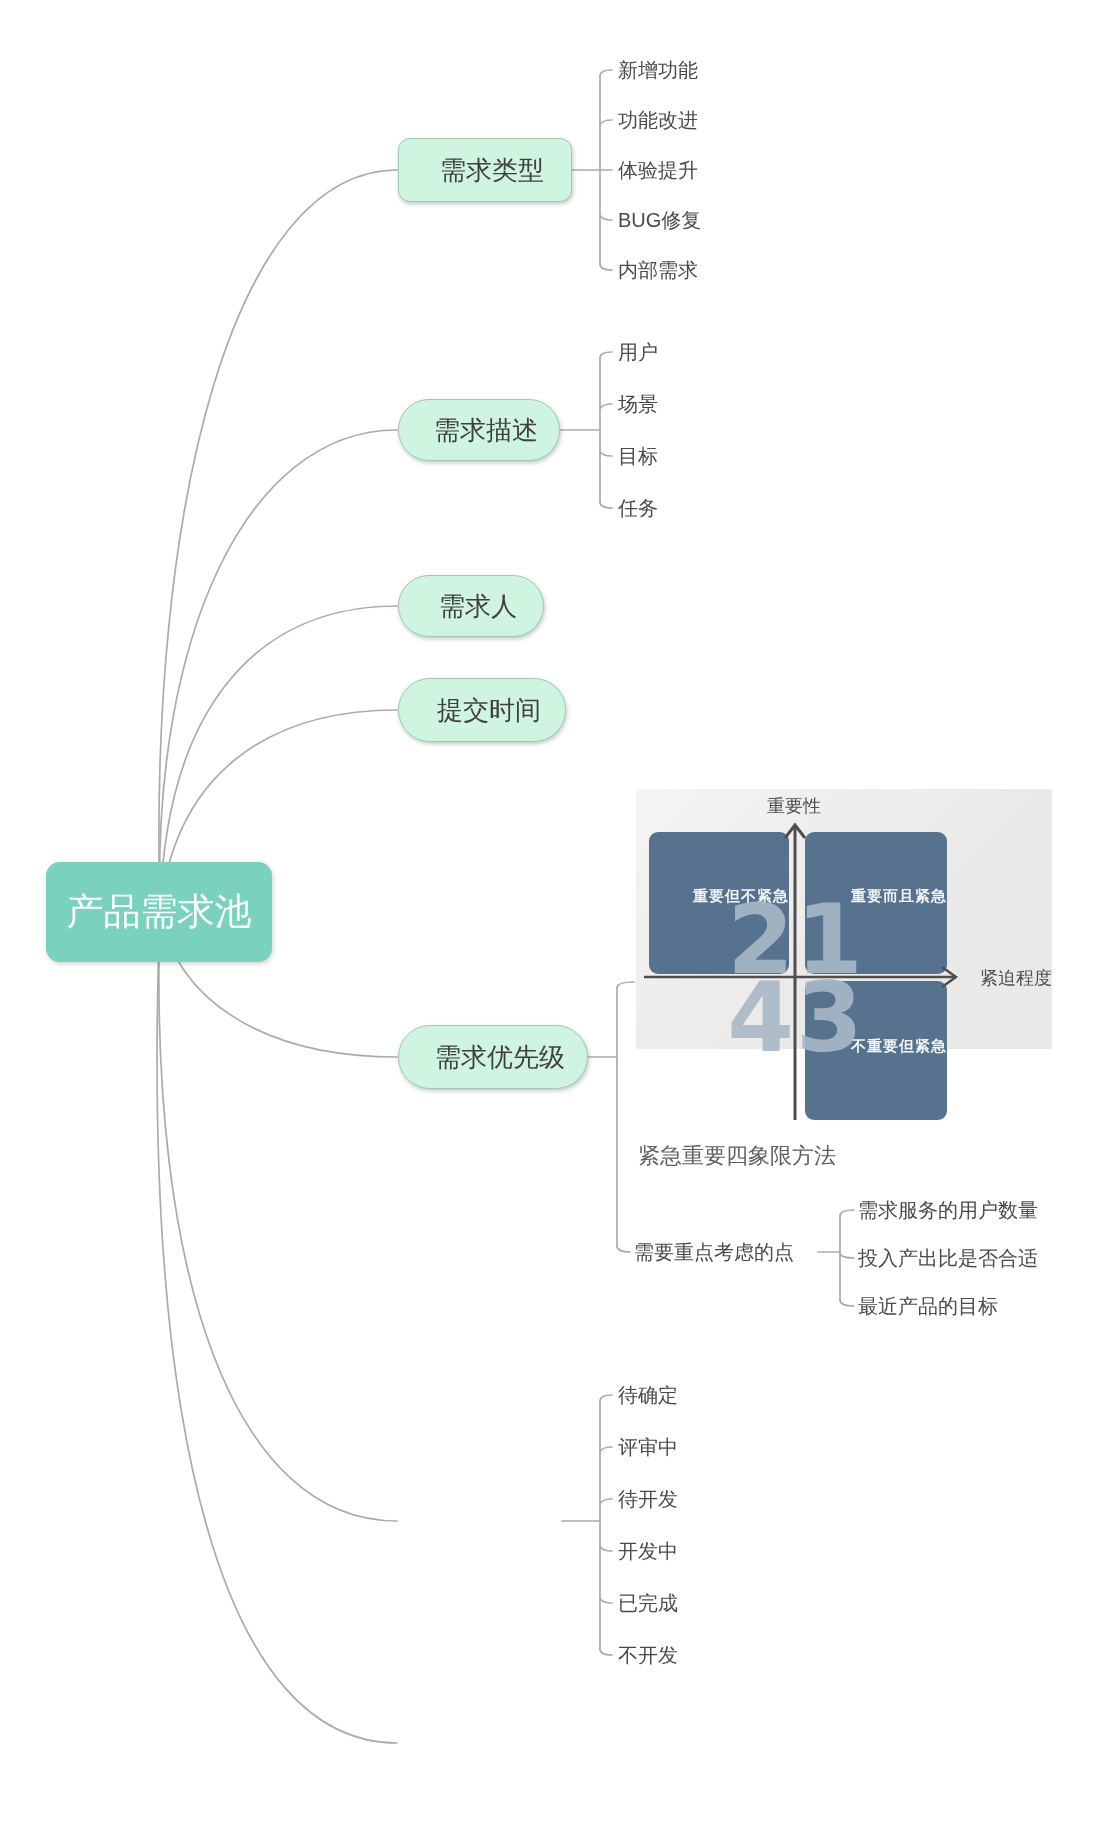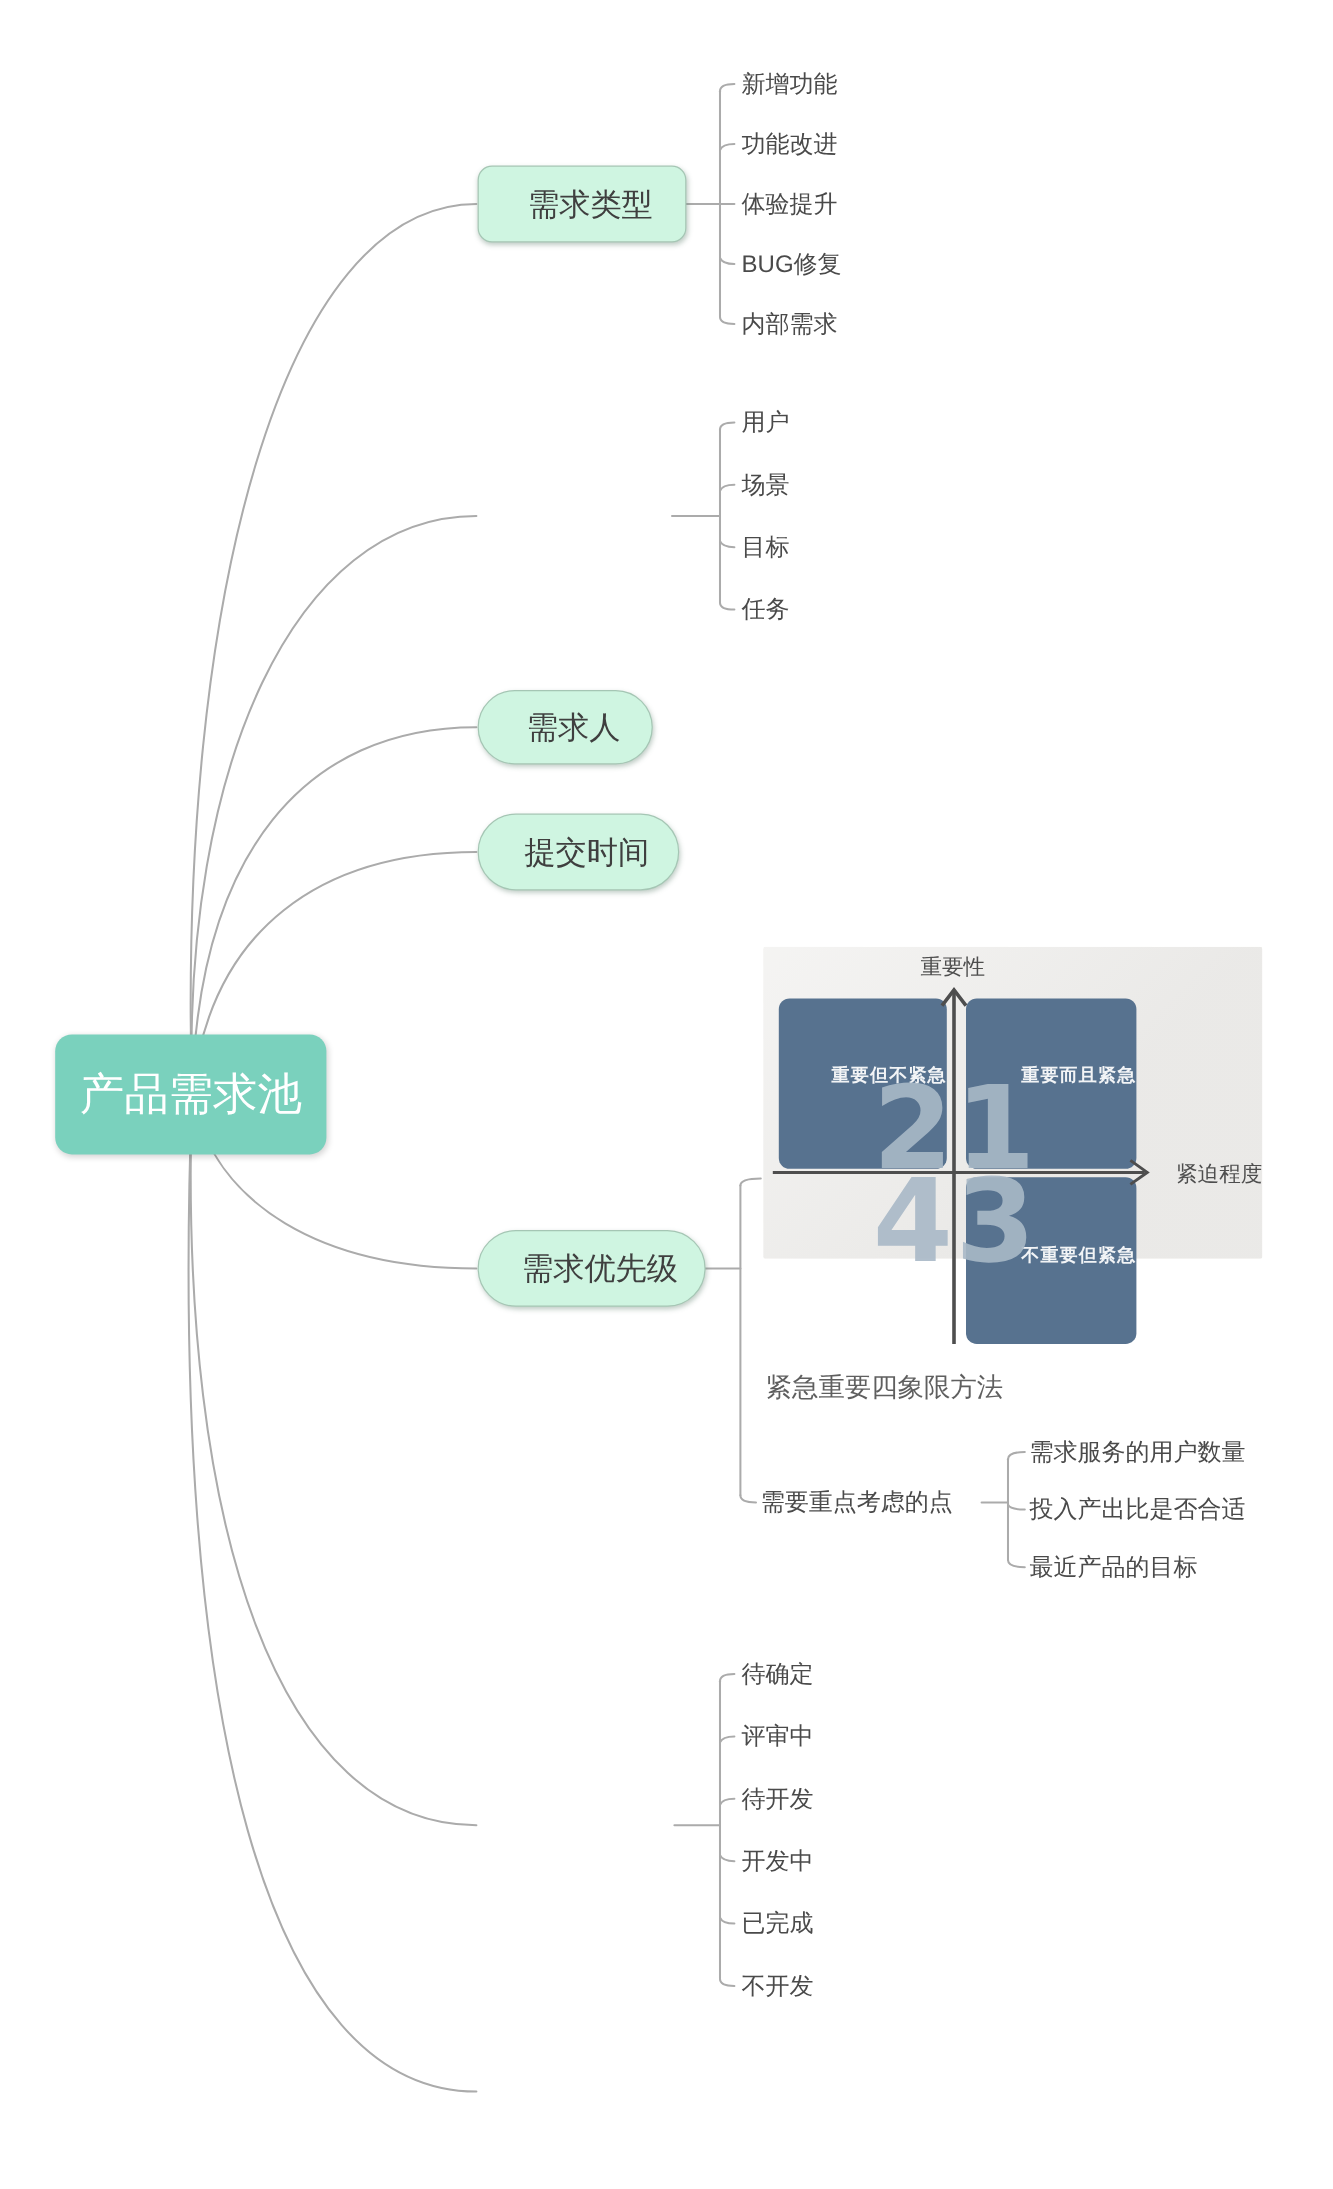--- a/index.html
+++ b/index.html
@@ -98,20 +98,21 @@
       <path class="conn" d="M612,1499 Q602,1499 600,1504"></path>
       <path class="conn" d="M612,1551 Q602,1551 600,1546"></path>
       <path class="conn" d="M612,1603 Q602,1603 600,1598"></path>
       <path class="conn" d="M612,1655 Q600,1655 600,1649"></path>
     </g>
   </svg>
 
   <div class="root-node" style="left:46px;top:862px;width:226px;height:100px;">产品需求池</div>
 
   <div class="node rrect" style="left:398px;top:138px;width:174px;height:64px;">需求类型</div>
+  <div class="node pill" style="left:398px;top:399px;width:162px;height:62px;">需求描述</div>
   <div class="node pill" style="left:398px;top:575px;width:146px;height:62px;">需求人</div>
   <div class="node pill" style="left:398px;top:678px;width:168px;height:64px;">提交时间</div>
   <div class="node pill" style="left:398px;top:1025px;width:190px;height:64px;">需求优先级</div>
 
   <div class="child" style="left:618px;top:70px;">新增功能</div>
   <div class="child" style="left:618px;top:120px;">功能改进</div>
   <div class="child" style="left:618px;top:170px;">体验提升</div>
   <div class="child" style="left:618px;top:220px;">BUG修复</div>
   <div class="child" style="left:618px;top:270px;">内部需求</div>
 

